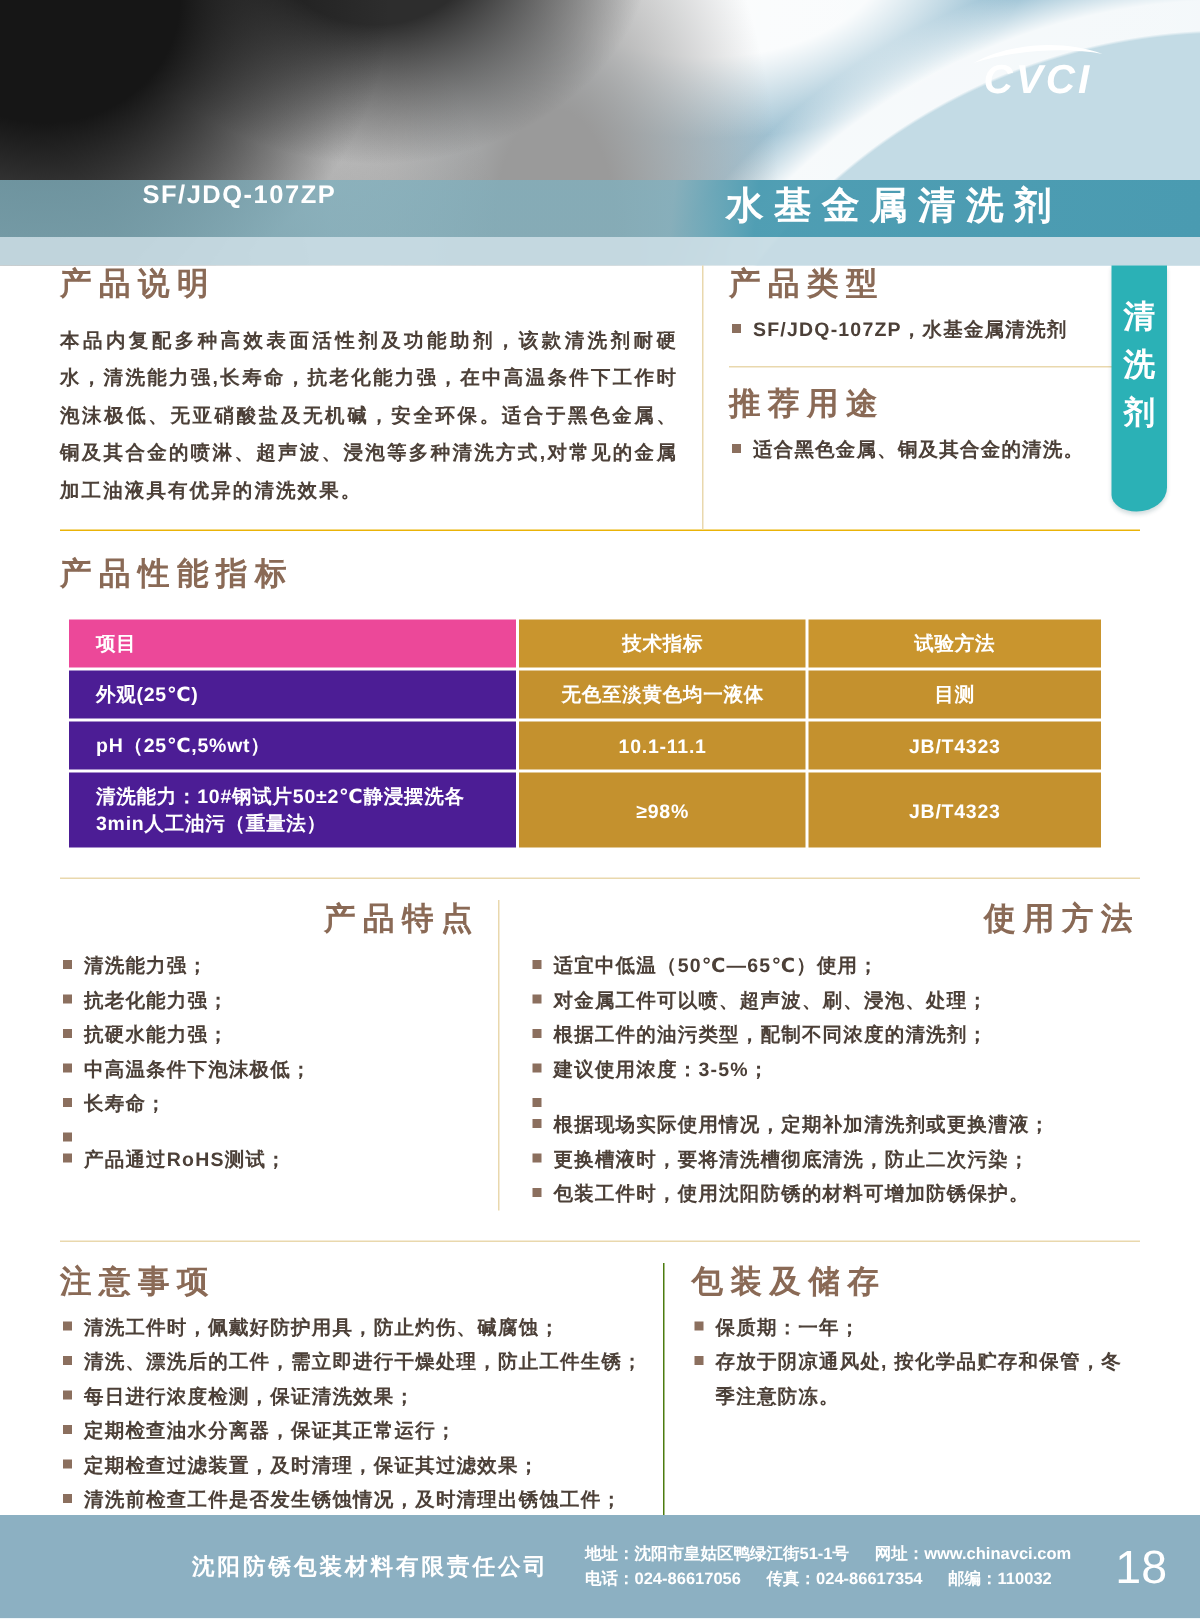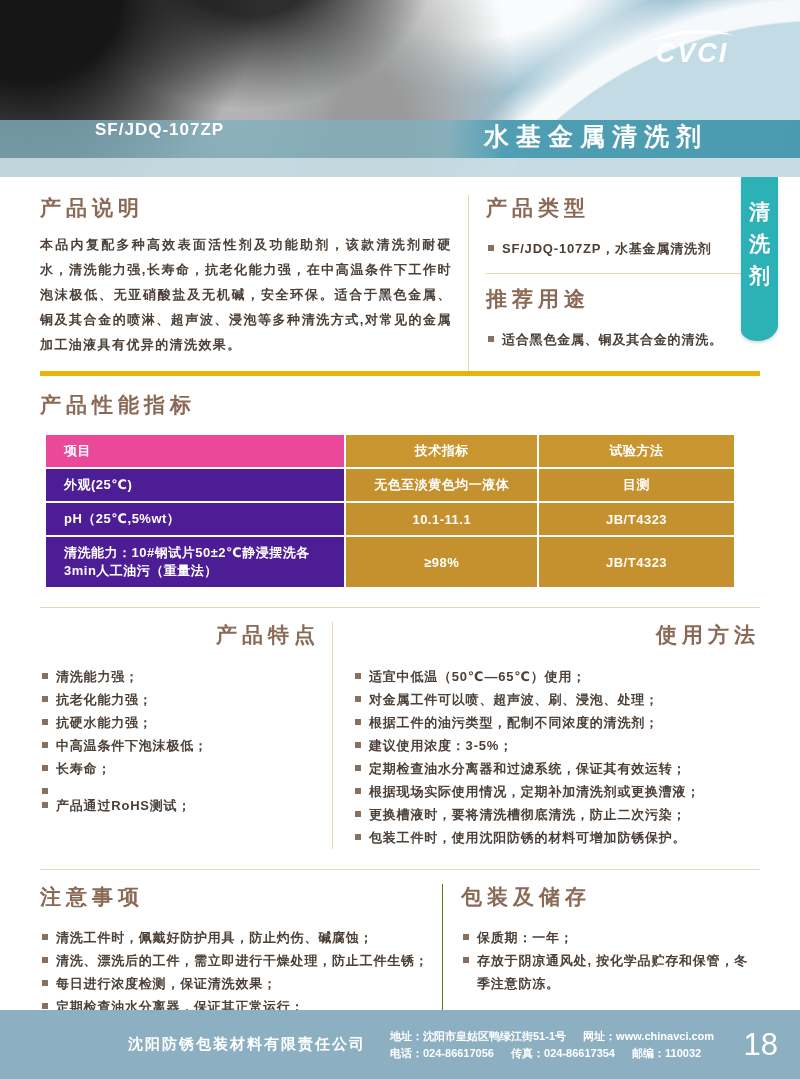--- a/index.html
+++ b/index.html
@@ -35,28 +35,28 @@
     border-radius:0 0 55% 45% / 0 0 16px 11px;
     display:flex; flex-direction:column; align-items:center; padding-top:24px; gap:11px; z-index:5;
     box-shadow:0 2px 3px rgba(0,60,70,0.18); }
   .side-tab span { color:#ffffff; font-size:21px; font-weight:bold; line-height:1; }
 
   
   .content { position:relative; padding:0 40px; }
   h2.sec-title { color:#8a6a56; font-size:21px; font-weight:bold; letter-spacing:5px; line-height:1.2; }
 
   .row { display:flex; }
-  .row1 { padding-top:18px; border-bottom:5px solid #eab308; }
+  .row1 { border-bottom:1px solid #eab308; }
   .desc-col { flex:0 0 428px; padding-right:16px; padding-bottom:14px; }
   .desc-col p { margin-top:12px; font-size:13px; line-height:25px; letter-spacing:1.4px; color:#4c4038; font-weight:bold; text-align:justify; }
   .right-col { flex:1; border-left:1px solid #e9d8ad; padding-left:17px; display:flex; flex-direction:column; }
   .type-block { padding-bottom:13px; border-bottom:1px solid #e9d8ad; }
   .use-block { padding-top:12px; }
 
-  ul.blist { list-style:none; margin-top:17px; }
+  ul.blist { list-style:none; margin-top:6px; }
   ul.blist li { display:flex; font-size:13px; line-height:23px; color:#4c4038; font-weight:bold; letter-spacing:0.8px; }
   ul.blist li .sq { flex:0 0 6px; width:6px; height:6px; background:#8b6f5e; margin:8px 8px 0 2px; }
 
   
   .perf { padding-top:16px; padding-bottom:18px; }
   .perf table { width:692px; margin:16px 0 0 4px; border-collapse:separate; border-spacing:2px; }
   .perf th, .perf td { color:#ffffff; font-size:13px; font-weight:bold; letter-spacing:0.5px; }
   .perf col.c1 { width:300px; } .perf col.c2 { width:192px; } .perf col.c3 { width:196px; }
   .perf .cell-item { background:#4c1d95; text-align:left; padding:7px 10px 7px 18px; }
   .perf .cell-val  { background:#c4912e; text-align:center; padding:7px 6px; }
@@ -217,21 +217,20 @@
           <li>
               <span class="sq"></span>
               <span>根据工件的油污类型，配制不同浓度的清洗剂；</span>
             </li>
           <li>
               <span class="sq"></span>
               <span>建议使用浓度：3-5%；</span>
             </li>
           <li>
               <span class="sq"></span>
-              <span>定期检查油水分离器和过滤系统，保证其有效运转；</span>
             </li>
           <li>
               <span class="sq"></span>
               <span>根据现场实际使用情况，定期补加清洗剂或更换漕液；</span>
             </li>
           <li>
               <span class="sq"></span>
               <span>更换槽液时，要将清洗槽彻底清洗，防止二次污染；</span>
             </li>
           <li>

